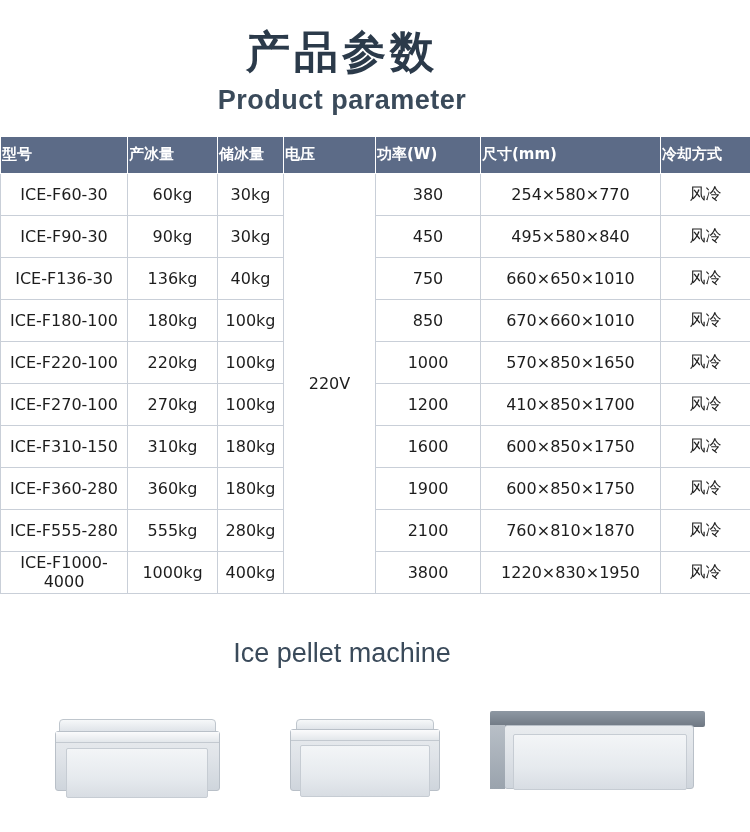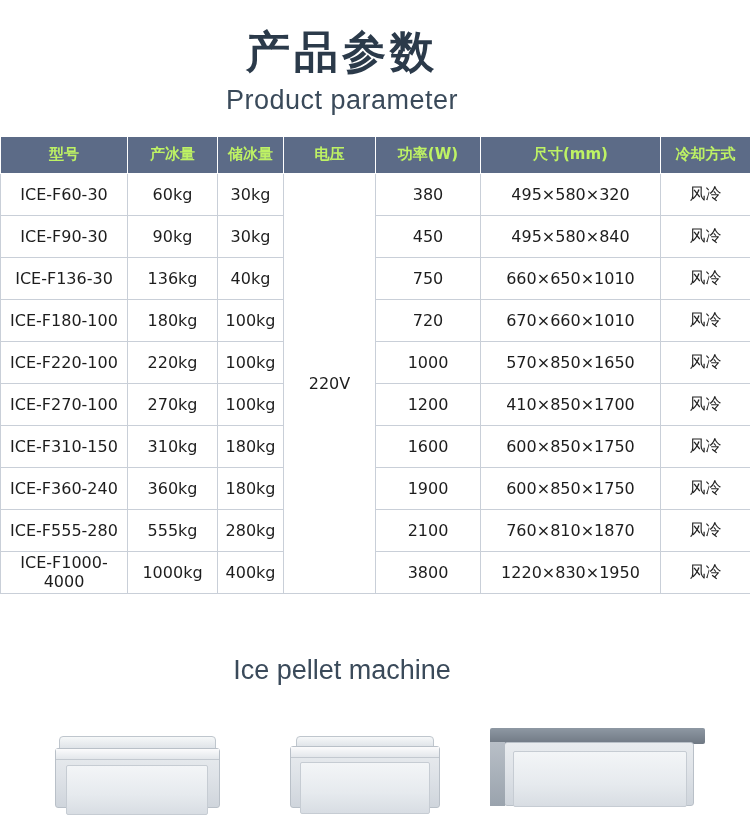--- a/index.html
+++ b/index.html
@@ -29,45 +29,45 @@
     font-family: "DejaVu Sans", "Liberation Sans", sans-serif;
     font-size: 44px;
     font-weight: bold;
     letter-spacing: 4px;
     color: #2b3a4a;
     line-height: 1.2;
   }
   .heading-en {
     font-family: "Liberation Sans", sans-serif;
     font-size: 27px;
-    font-weight: normal;
+    font-weight: bold;
     color: #3a4a5a;
     letter-spacing: 0.5px;
     margin-top: 6px;
   }
 
   
   .table-wrap {
     margin-top: 20px;
     padding: 0 0px;
   }
   table.spec {
     border-collapse: collapse;
     width: 750px;
     table-layout: fixed;
     font-size: 15px;
   }
   table.spec th {
     background: #5c6b87;
-    color: #bef264;
+    color: #ffffff;
     font-weight: bold;
     font-size: 15px;
     height: 34px;
     border: 1px solid #ffffff;
-    text-align: center;
+    text-align: left;
     font-family: "DejaVu Sans", "Liberation Sans", sans-serif;
   }
   table.spec td {
     border: 1px solid #c9cfd8;
     text-align: center;
     height: 39px;
     color: #1d1d1d;
     font-size: 16px;
     font-family: "DejaVu Sans", "Liberation Sans", sans-serif;
     background: #ffffff;
@@ -96,21 +96,21 @@
     font-size: 42px;
     font-weight: bold;
     letter-spacing: 3px;
     color: #2b3a4a;
     line-height: 1.2;
   }
   .heading2-en {
     font-family: "Liberation Sans", sans-serif;
     font-size: 27px;
     color: #3a4a5a;
-    margin-top: 23px;
+    margin-top: 6px;
   }
 
   
   .products {
     position: relative;
     margin-top: 30px;
     height: 80px;
     width: 750px;
   }
   .machine {
@@ -185,21 +185,21 @@
           <th>冷却方式</th>
         </tr>
       </thead>
       <tbody>
         <tr>
           <td class="model">ICE-F60-30</td>
           <td>60kg</td>
           <td>30kg</td>
           <td class="volt" rowspan="10">220V</td>
           <td>380</td>
-          <td class="dims">495×580×320</td>
+          <td class="dims">254×580×770</td>
           <td class="cool">风冷</td>
         </tr>
         <tr>
           <td class="model">ICE-F90-30</td>
           <td>90kg</td>
           <td>30kg</td>
           <td>450</td>
           <td class="dims">495×580×840</td>
           <td class="cool">风冷</td>
         </tr>
@@ -208,21 +208,21 @@
           <td>136kg</td>
           <td>40kg</td>
           <td>750</td>
           <td class="dims">660×650×1010</td>
           <td class="cool">风冷</td>
         </tr>
         <tr>
           <td class="model">ICE-F180-100</td>
           <td>180kg</td>
           <td>100kg</td>
-          <td>720</td>
+          <td>850</td>
           <td class="dims">670×660×1010</td>
           <td class="cool">风冷</td>
         </tr>
         <tr>
           <td class="model">ICE-F220-100</td>
           <td>220kg</td>
           <td>100kg</td>
           <td>1000</td>
           <td class="dims">570×850×1650</td>
           <td class="cool">风冷</td>
@@ -237,21 +237,21 @@
         </tr>
         <tr>
           <td class="model">ICE-F310-150</td>
           <td>310kg</td>
           <td>180kg</td>
           <td>1600</td>
           <td class="dims">600×850×1750</td>
           <td class="cool">风冷</td>
         </tr>
         <tr>
-          <td class="model">ICE-F360-240</td>
+          <td class="model">ICE-F360-280</td>
           <td>360kg</td>
           <td>180kg</td>
           <td>1900</td>
           <td class="dims">600×850×1750</td>
           <td class="cool">风冷</td>
         </tr>
         <tr>
           <td class="model">ICE-F555-280</td>
           <td>555kg</td>
           <td>280kg</td>

